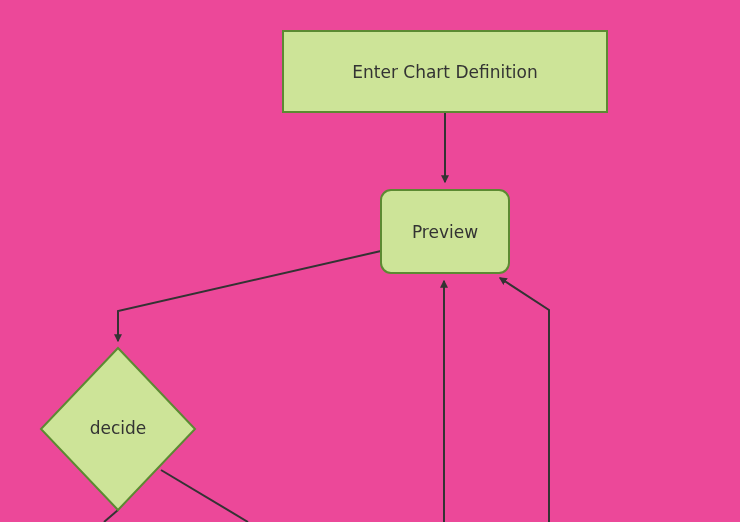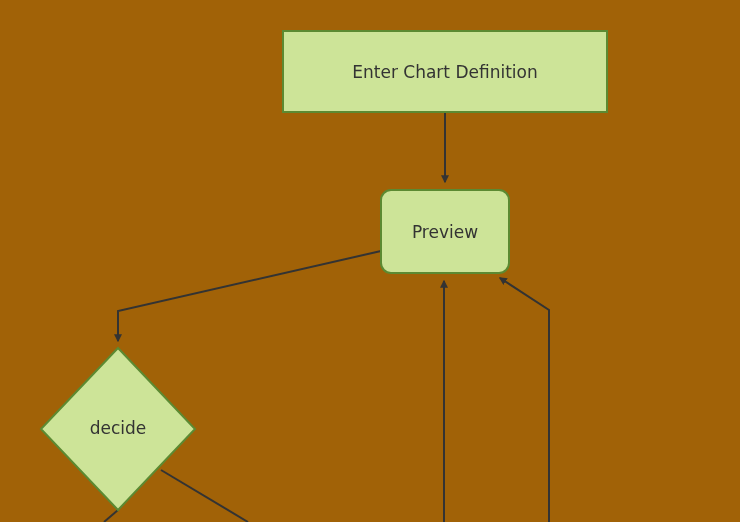--- a/index.html
+++ b/index.html
@@ -36,21 +36,21 @@
     font-family: "DejaVu Sans", "Liberation Sans", sans-serif;
     font-size: 17px;
     dominant-baseline: middle;
     text-anchor: middle;
     white-space: pre;
   }
 </style>
 </head>
 <body>
 
-<div id="diagram-root" style="background: #a16207;">
+<div id="diagram-root" style="background: #ec4899;">
   <svg id="flowchart" viewBox="0 0 740 522" xmlns="http://www.w3.org/2000/svg">
 
     <defs>
       <marker id="arrow-head" viewBox="0 0 12 12" refX="10" refY="6" markerWidth="8" markerHeight="8" orient="auto-start-reverse" markerUnits="userSpaceOnUse">
         <path d="M 0 0 L 12 6 L 0 12 z" fill="#333333"></path>
       </marker>
     </defs>
 
     <g>
 

